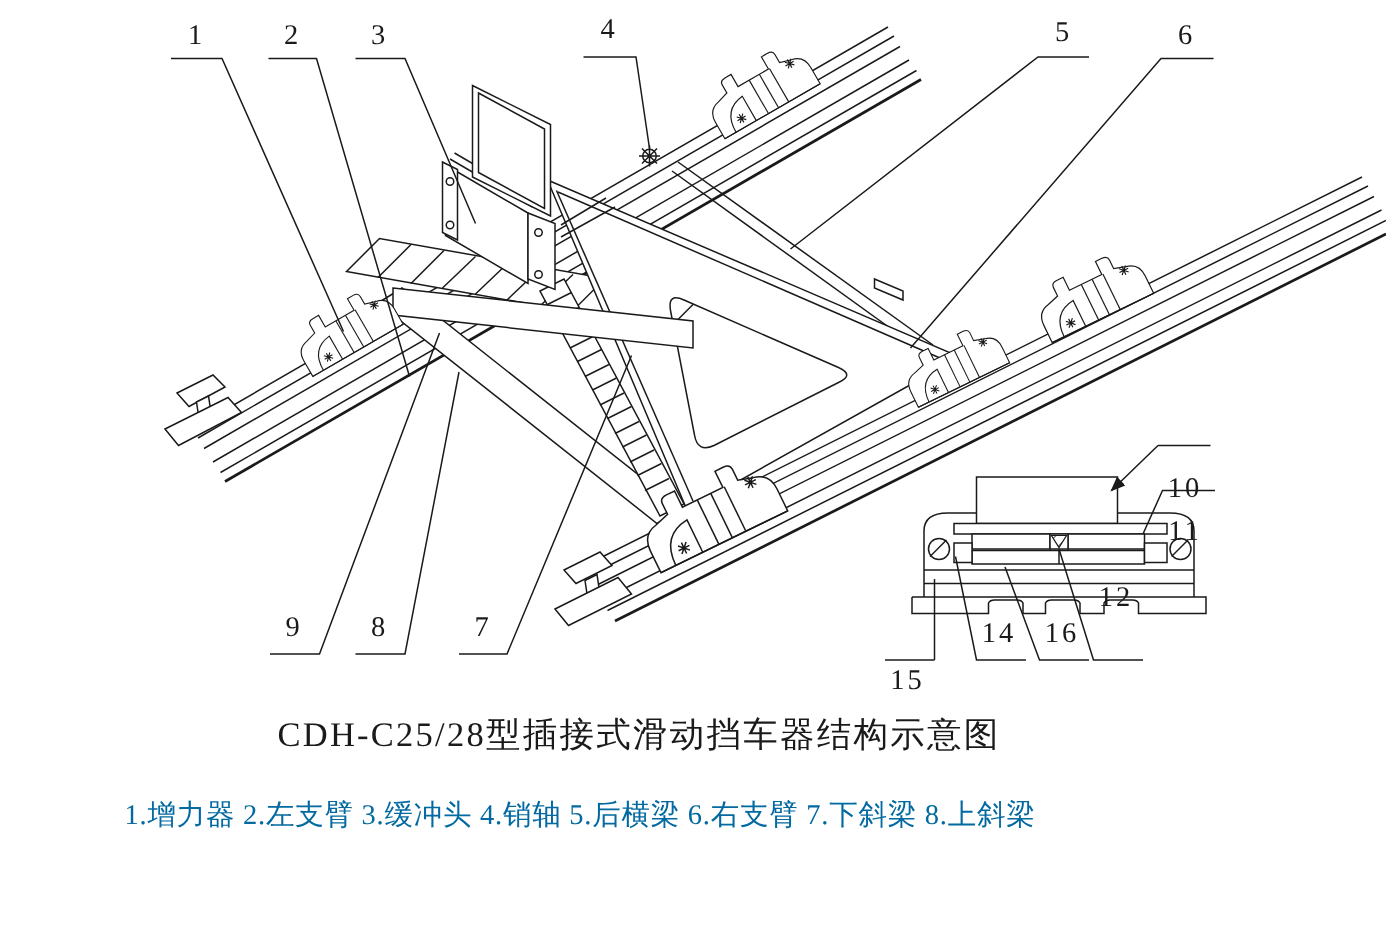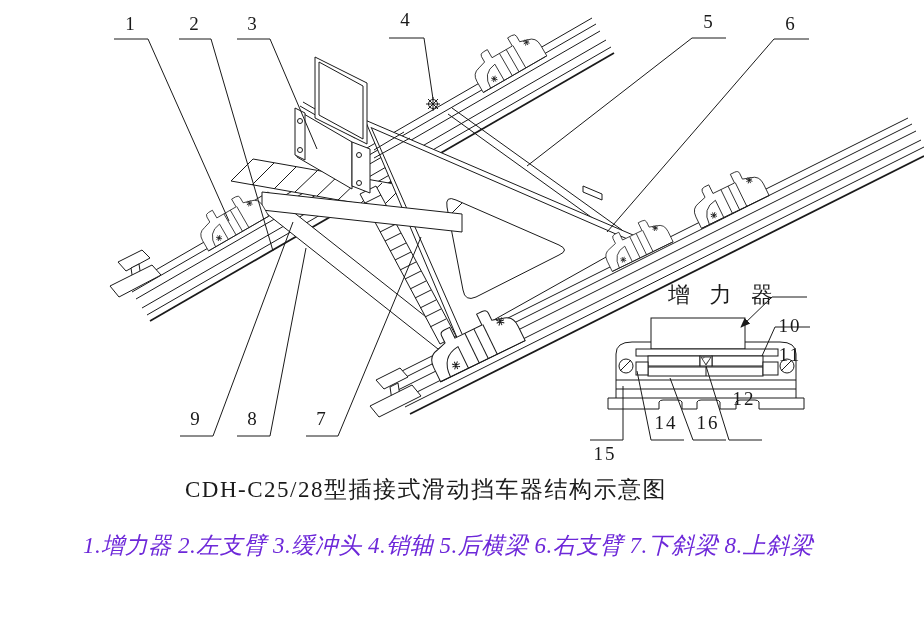--- a/index.html
+++ b/index.html
@@ -9,22 +9,22 @@
   svg { position:absolute; left:0; top:0; }
   .ln { stroke:#1a1a1a; stroke-width:1; fill:none; }
   .fw { stroke:#1a1a1a; stroke-width:1; fill:#ffffff; }
   .thick { stroke:#1a1a1a; stroke-width:1.8; fill:none; }
   .callout { position:absolute; width:36px; text-align:center; font-size:19px;
              letter-spacing:2px; line-height:22px; color:#1a1a1a; }
   .detail-label { position:absolute; left:668px; top:280px; font-size:22px;
                   letter-spacing:7px; color:#1a1a1a; white-space:pre; }
   .fig-title { position:absolute; left:0; top:474px; width:852px; text-align:center;
                font-size:23px; letter-spacing:1.5px; color:#1a1a1a; }
-  .legend-line { position:absolute; left:83px; font-size:23px; letter-spacing:0.5px;
-                 color:#6d28d9; white-space:pre;font-style:italic; }
+  .legend-line { position:absolute; left:83px; font-size:19px; letter-spacing:0.5px;
+                 color:#0369a1; white-space:pre; }
   .legend-1 { top:530px; }
   .legend-2 { top:580px; }
 </style>
 </head>
 <body>
 
 <div class="stage">
 
 <svg width="924" height="470" viewBox="0 0 924 470">
   <defs>
@@ -221,19 +221,18 @@
   <div class="callout" style="left:304px; top:408px;">7</div>
   <div class="callout" style="left:235px; top:408px;">8</div>
   <div class="callout" style="left:178px; top:408px;">9</div>
   <div class="callout" style="left:772px; top:271px;margin-top:44px;">10</div>
   <div class="callout" style="left:772px; top:301px;margin-top:43px;">11</div>
   <div class="callout" style="left:726px; top:388px;font-family:Liberation Serif, serif;">12</div>
   <div class="callout" style="left:690px; top:412px;">16</div>
   <div class="callout" style="left:648px; top:412px;font-family:Liberation Serif, serif;">14</div>
   <div class="callout" style="left:587px; top:412px;margin-top:31px;">15</div>
 
-  <div class="detail-label">增 力 器</div>
 
   <div class="fig-title">CDH-C25/28型插接式滑动挡车器结构示意图</div>
 
   <div class="legend-line legend-1">1.增力器 2.左支臂 3.缓冲头 4.销轴 5.后横梁 6.右支臂 7.下斜梁 8.上斜梁</div>
 
 </div>
 
 </body></html>

